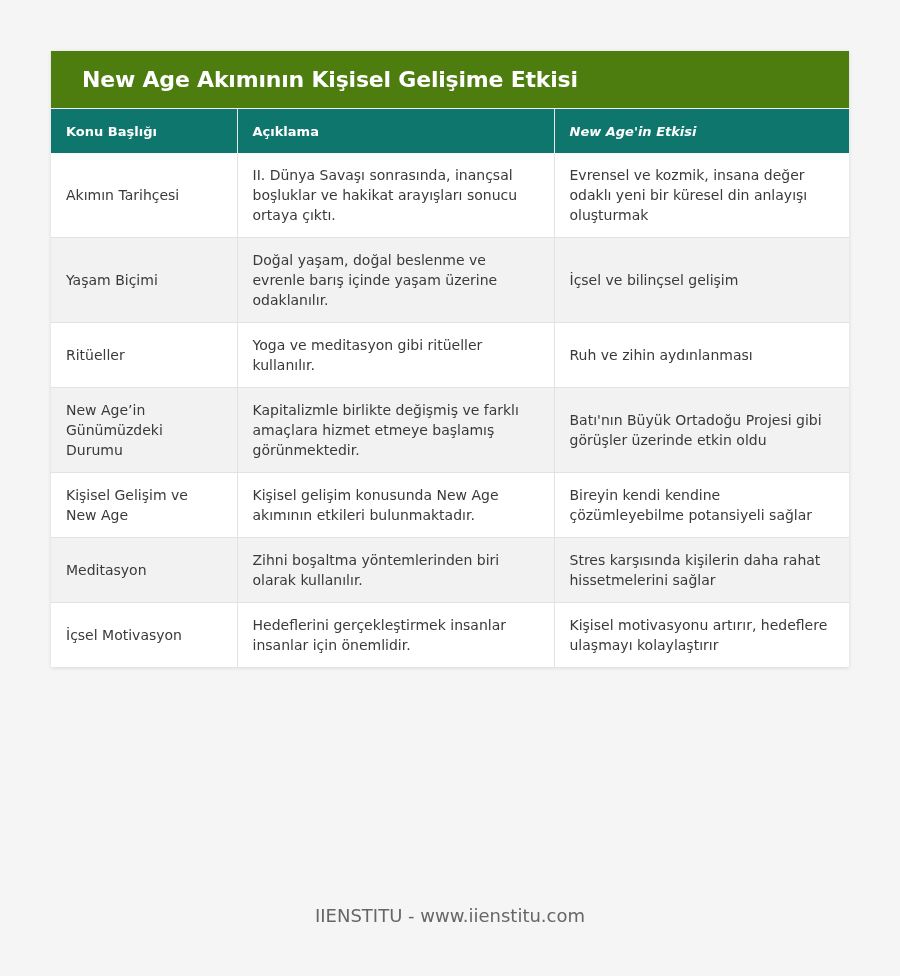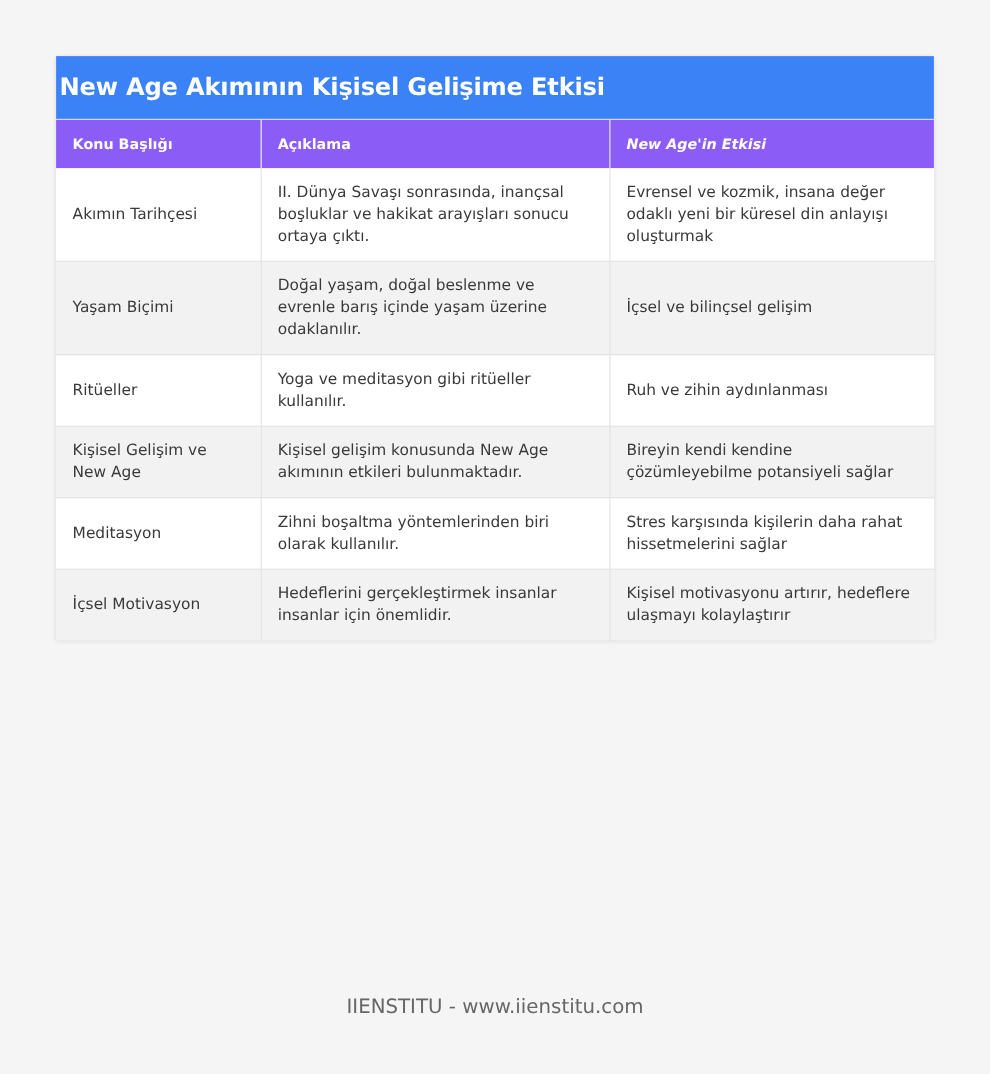--- a/index.html
+++ b/index.html
@@ -16,41 +16,41 @@
     }
     .card {
       position: absolute;
       left: 51px;
       top: 51px;
       width: 798px;
       background: #ffffff;
       box-shadow: 0 1px 4px rgba(0,0,0,0.12);
     }
     .title-bar {
-      background: #3b82f6;
+      background: #4d7c0f;
       color: #ffffff;
       height: 57px;
       display: flex;
       align-items: center;
-      padding-left: 3px;
+      padding-left: 31px;
       font-size: 22px;
       font-weight: bold;
       letter-spacing: -0.2px;
       border-bottom: 1px solid #f0f0f0;
     }
     table {
       width: 100%;
       border-collapse: collapse;
       table-layout: fixed;
     }
     col.c1 { width: 186px; }
     col.c2 { width: 317px; }
     col.c3 { width: 295px; }
     thead th {
-      background: #8b5cf6;
+      background: #0f766e;
       color: #ffffff;
       text-align: left;
       font-size: 13px;
       font-weight: bold;
       height: 44px;
       padding: 0 15px;
       border-right: 1px solid #e6e6e6;
     }
     thead th:last-child { border-right: none; font-style: italic; }
     tbody td {
@@ -104,20 +104,25 @@
         <td>Yaşam Biçimi</td>
         <td>Doğal yaşam, doğal beslenme ve evrenle barış içinde yaşam üzerine odaklanılır.</td>
         <td>İçsel ve bilinçsel gelişim</td>
       </tr>
       <tr>
         <td>Ritüeller</td>
         <td>Yoga ve meditasyon gibi ritüeller kullanılır.</td>
         <td>Ruh ve zihin aydınlanması</td>
       </tr>
       <tr>
+        <td>New Age’in Günümüzdeki Durumu</td>
+        <td>Kapitalizmle birlikte değişmiş ve farklı amaçlara hizmet etmeye başlamış görünmektedir.</td>
+        <td>Batı'nın Büyük Ortadoğu Projesi gibi görüşler üzerinde etkin oldu</td>
+      </tr>
+      <tr>
         <td>Kişisel Gelişim ve New Age</td>
         <td>Kişisel gelişim konusunda New Age akımının etkileri bulunmaktadır.</td>
         <td>Bireyin kendi kendine çözümleyebilme potansiyeli sağlar</td>
       </tr>
       <tr>
         <td>Meditasyon</td>
         <td>Zihni boşaltma yöntemlerinden biri olarak kullanılır.</td>
         <td>Stres karşısında kişilerin daha rahat hissetmelerini sağlar</td>
       </tr>
       <tr>

